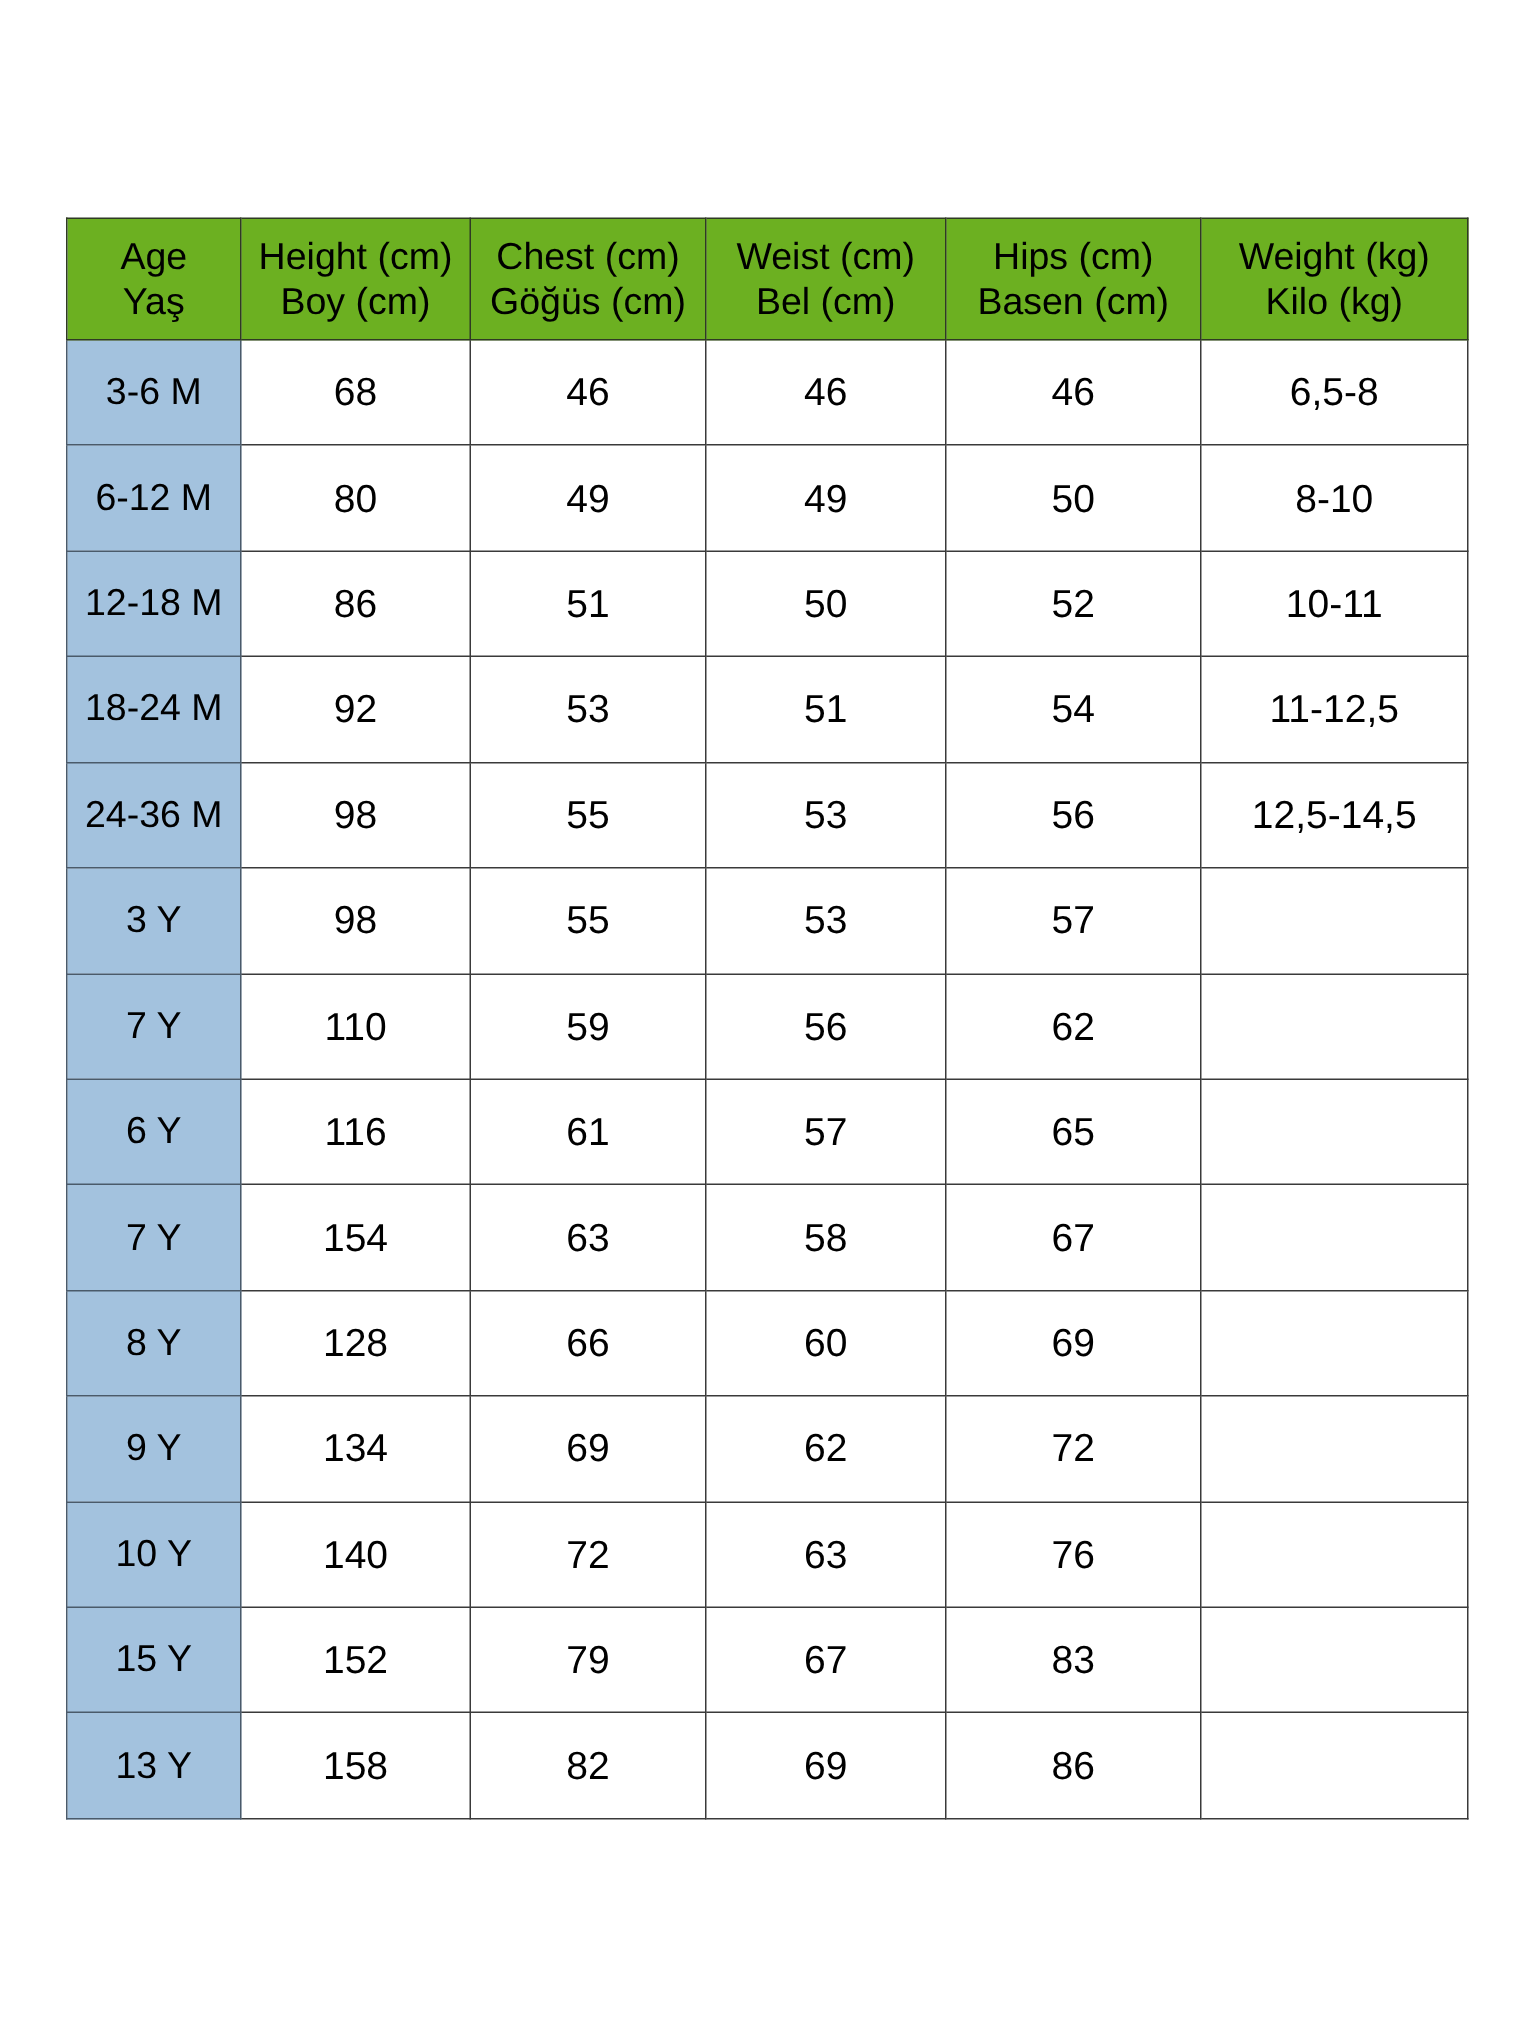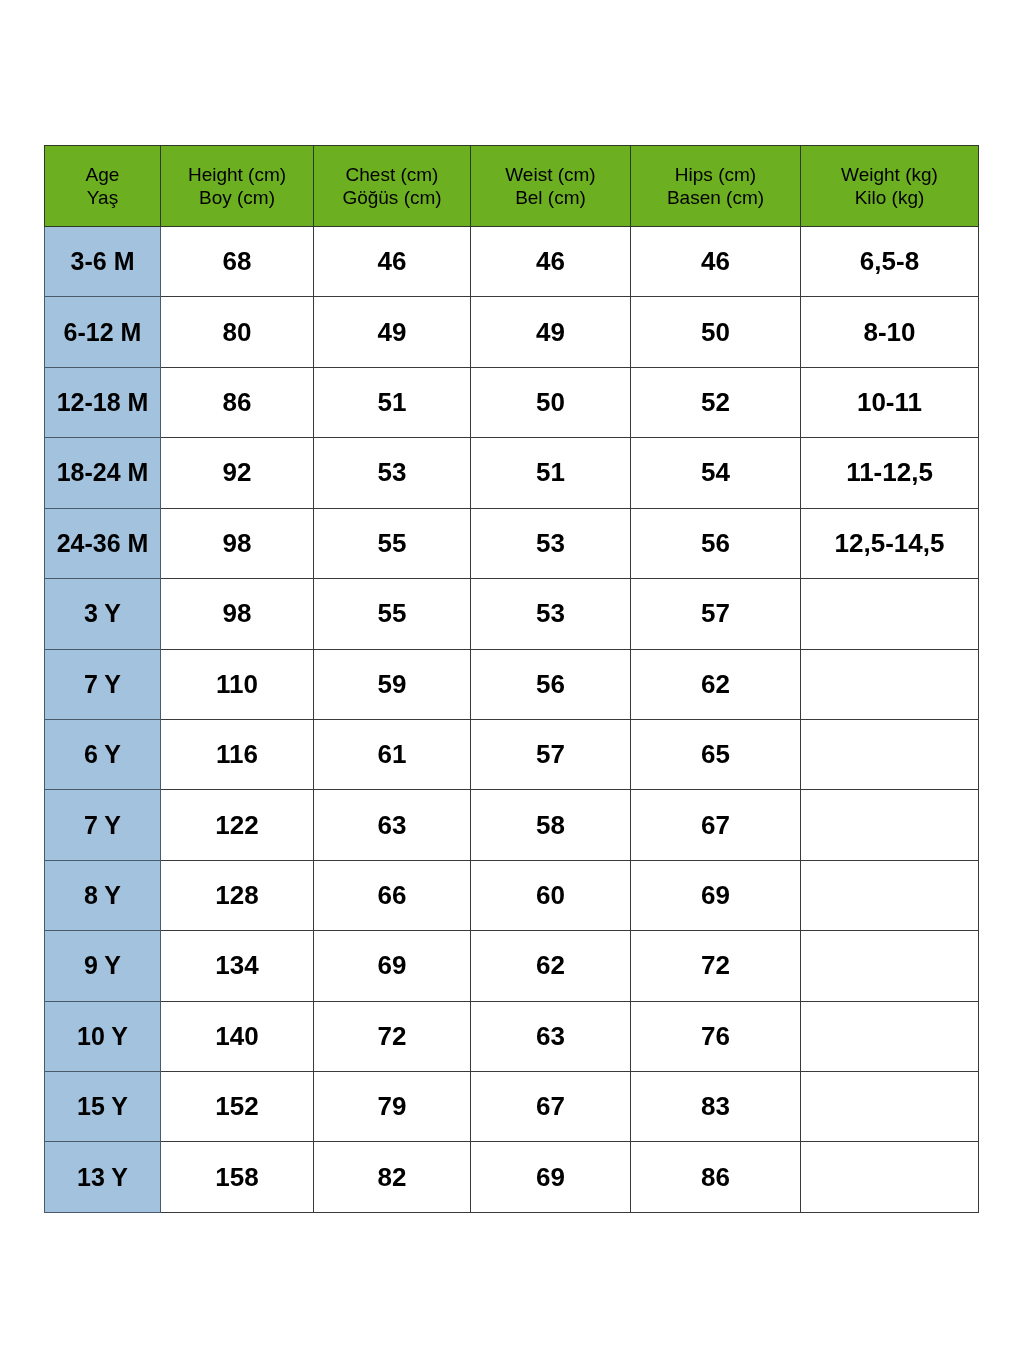--- a/index.html
+++ b/index.html
@@ -39,32 +39,31 @@
     border: 1px solid #3a3a3a;
     text-align: center;
     vertical-align: middle;
     color: #000000;
     padding: 0;
   }
   table.size-chart thead th {
     background: #6CB021;
     height: 80px;
     font-weight: normal;
-    font-size: 19px;
+    font-size: 25px;
     line-height: 1.22;
     border: 1px solid #2f3a24;
   }
   table.size-chart thead th .hdr-en,
   table.size-chart thead th .hdr-tr {
     display: block;
     white-space: nowrap;
   }
   table.size-chart tbody tr {
     height: 52px;
-    font-weight: bold;
   }
   table.size-chart td.age-cell {
     background: #A3C2DE;
     font-size: 25px;
     border: 1px solid #4a5a6a;
   }
   table.size-chart td.val-cell {
     background: #ffffff;
     font-size: 26px;
   }
@@ -170,21 +169,21 @@
         <tr>
           <td class="age-cell">6 Y</td>
           <td class="val-cell">116</td>
           <td class="val-cell">61</td>
           <td class="val-cell">57</td>
           <td class="val-cell">65</td>
           <td class="val-cell"></td>
         </tr>
         <tr>
           <td class="age-cell">7 Y</td>
-          <td class="val-cell">122</td>
+          <td class="val-cell">154</td>
           <td class="val-cell">63</td>
           <td class="val-cell">58</td>
           <td class="val-cell">67</td>
           <td class="val-cell"></td>
         </tr>
         <tr>
           <td class="age-cell">8 Y</td>
           <td class="val-cell">128</td>
           <td class="val-cell">66</td>
           <td class="val-cell">60</td>

